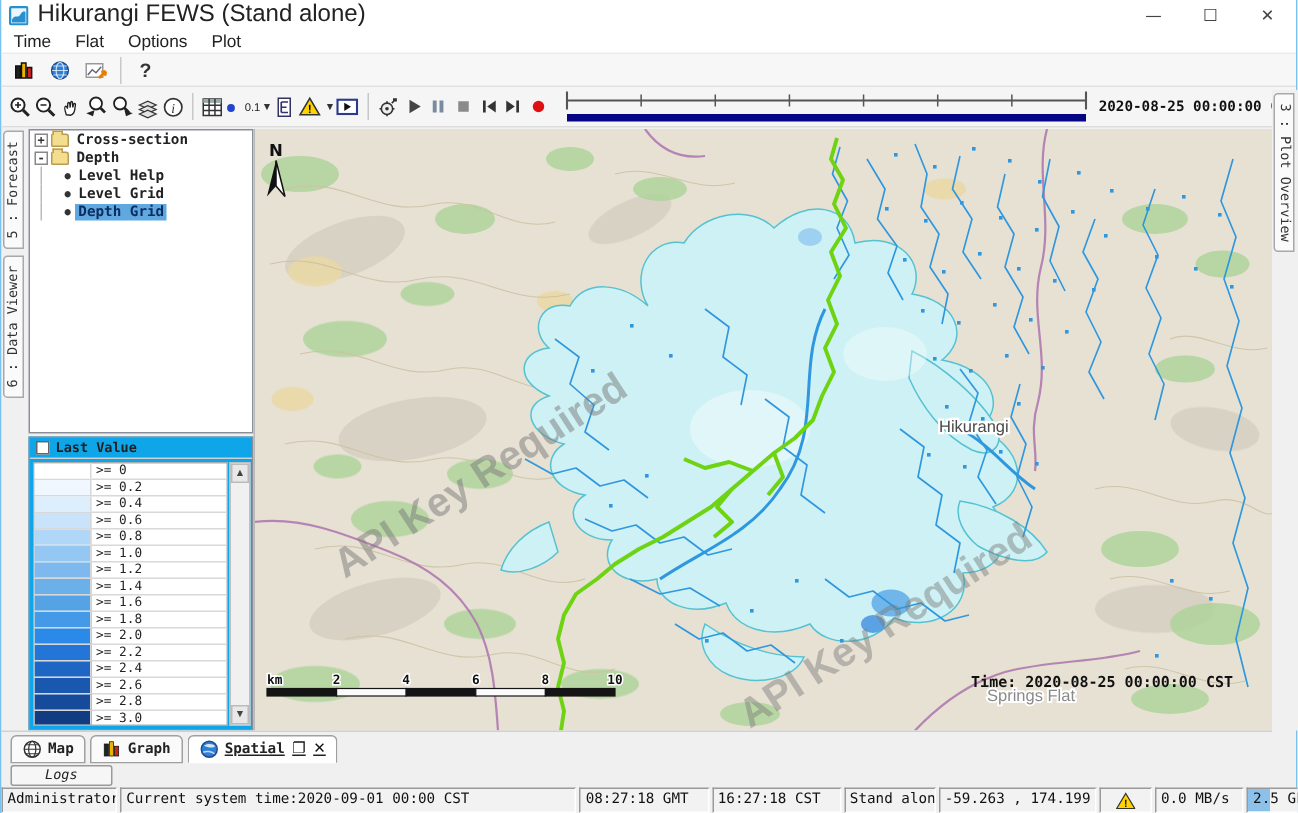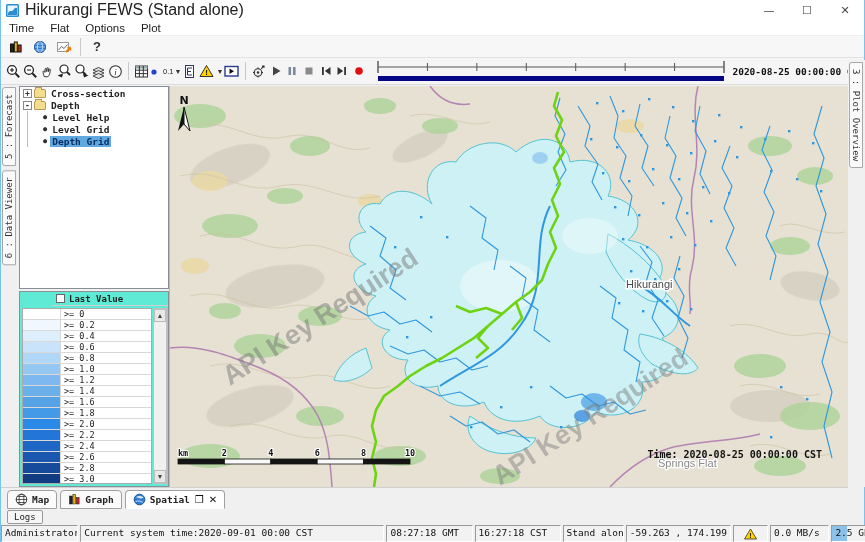--- a/index.html
+++ b/index.html
@@ -44,45 +44,45 @@
   .tree-row { display:flex; align-items:center; height:12px; font-family:"DejaVu Sans Mono",monospace; font-size:9.5px; font-weight:bold; color:#222; white-space:nowrap; padding-left:3px; }
   .expander { width:9px; height:9px; border:1px solid #888; background:#fff; font-size:8px; line-height:7px; text-align:center; margin-right:2px; color:#333; flex:none; }
   .folder-glyph { width:12px; height:9px; background:#f3dd8e; border:1px solid #bb9a55; border-radius:1px 2px 1px 1px; margin-right:3px; flex:none; position:relative; }
   .folder-glyph:before { content:""; position:absolute; left:0; top:-3px; width:5px; height:2px; background:#f3dd8e; border:1px solid #bb9a55; border-bottom:none; }
   .tree-indent { width:14px; flex:none; border-left:1px solid #bbb; height:12px; margin-left:4px; }
   .bullet { font-size:7px; color:#333; margin:0 3px 0 2px; flex:none; }
   .tree-label { padding:0 2px;text-align:right; }
   .tree-label.sel { background:#5fa8e0; color:#0b2e62; }
 
   
-  .legend-panel { position:absolute; left:18px; top:291px; width:150px; height:196px; background:#5eead4; border:1px solid #898f98; overflow:hidden;padding-left:32px; }
+  .legend-panel { position:absolute; left:18px; top:291px; width:150px; height:196px; background:#0ea5e9; border:1px solid #898f98; overflow:hidden; }
   .legend-header { height:14px; display:flex; align-items:center; border-bottom:1px solid #cfcfcf; }
   .legend-checkbox { width:9px; height:9px; border:1px solid #666; background:#fff; margin:0 4px 0 4px; flex:none; }
   .legend-title { font-family:"DejaVu Sans Mono",monospace; font-size:9px; font-weight:bold; color:#222; }
   .legend-list { position:absolute; left:2px; top:16px; right:16px; bottom:2px; border:1px solid #aaa; overflow:hidden; background:#fff; }
   .legend-row { display:flex; height:11px; border-bottom:1px solid #d8d8d8; }
   .legend-swatch { width:38px; flex:none; border-right:1px solid #d8d8d8; }
   .legend-label { font-family:"DejaVu Sans Mono",monospace; font-size:8.5px; color:#222; padding-left:3px; line-height:11px; }
   .legend-scroll { position:absolute; right:1px; top:16px; bottom:2px; width:14px; background:#f0f0f0; border:1px solid #c0c0c0; }
   .scroll-arrow { height:13px; display:flex; align-items:center; justify-content:center; font-size:7px; color:#444; background:#e8e8e8; border:1px solid #bbb; }
   .scroll-arrow.down { position:absolute; bottom:0; left:0; right:0; }
   .scroll-arrow.up { position:absolute; top:0; left:0; right:0; }
 
   
   .map-wrap { position:absolute; left:168px; top:86px; width:679px; height:401px; background:#e6e1d3; overflow:hidden; border-left:1px solid #b9b9b9; }
 
   
   .bottom-bar { position:absolute; left:0; top:487px; width:847px; height:22px; background:#f0f0f0; display:flex; align-items:flex-end; padding-left:6px; border-top:1px solid #d0d0d0; }
   .btab { height:19px; display:flex; align-items:center; background:#fafafa; border:1px solid #a0a0a0; border-radius:4px 4px 0 0; padding:0 7px; margin-right:3px; font-family:"DejaVu Sans Mono",monospace; font-size:9.5px; font-weight:bold; color:#222; }
-  .btab.active { background:#ffffff; border-bottom-color:#fff; }
+  .btab.active { background:#ffffff; border-bottom-color:#fff;text-decoration:underline; }
   .btab .ticon { margin-right:4px; display:flex; }
   .mini-ctl { font-size:10px; color:#111; margin-left:5px; font-weight:bold; font-family:"DejaVu Sans",sans-serif; }
 
   .logs-row { position:absolute; left:0; top:509px; width:847px; height:16px; background:#f0f0f0; }
-  .logs-btn { position:absolute; left:6px; top:1px; height:14px; padding:0 6px; font-family:"DejaVu Sans Mono",monospace; font-size:9px; color:#222; background:#f6f6f6; border:1px solid #999; border-radius:2px; }
+  .logs-btn { position:absolute; left:6px; top:1px; height:14px; padding:0 22px; font-family:"DejaVu Sans Mono",monospace; font-size:9px; color:#222; background:#f6f6f6; border:1px solid #999; border-radius:2px;font-style:italic; }
 
   
   .statusbar { position:absolute; left:0; top:525px; width:865px; height:17px; background:#f0f0f0; display:flex; align-items:stretch; font-family:"DejaVu Sans Mono",monospace; font-size:9.5px; color:#111;justify-content:space-between; }
   .scell { border:1px solid; border-color:#9a9a9a #ffffff #ffffff #9a9a9a; padding:1px 3px 0 3px; margin-right:2px; white-space:nowrap; overflow:hidden; background:#f2f2f2; }
   .scell.mem { background:linear-gradient(90deg,#8cc2ea 0,#8cc2ea 45%,#f2f2f2 45%); }
   .scell.warn { display:flex; align-items:center; justify-content:center; }
 </style>
 </head>
 <body>
 

